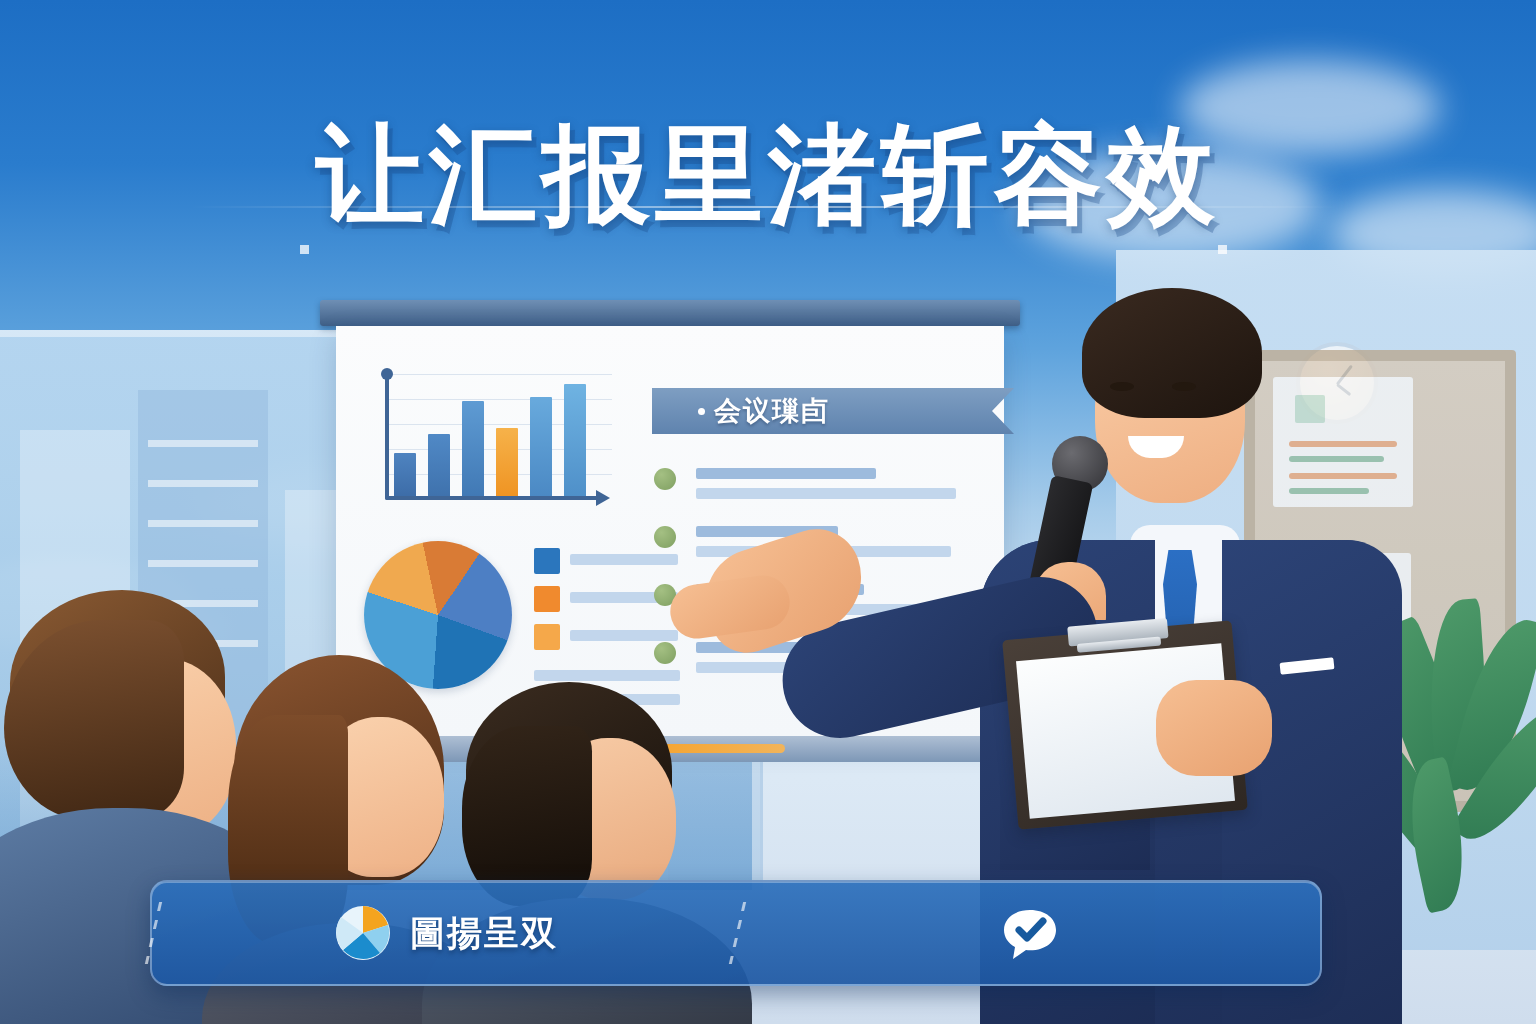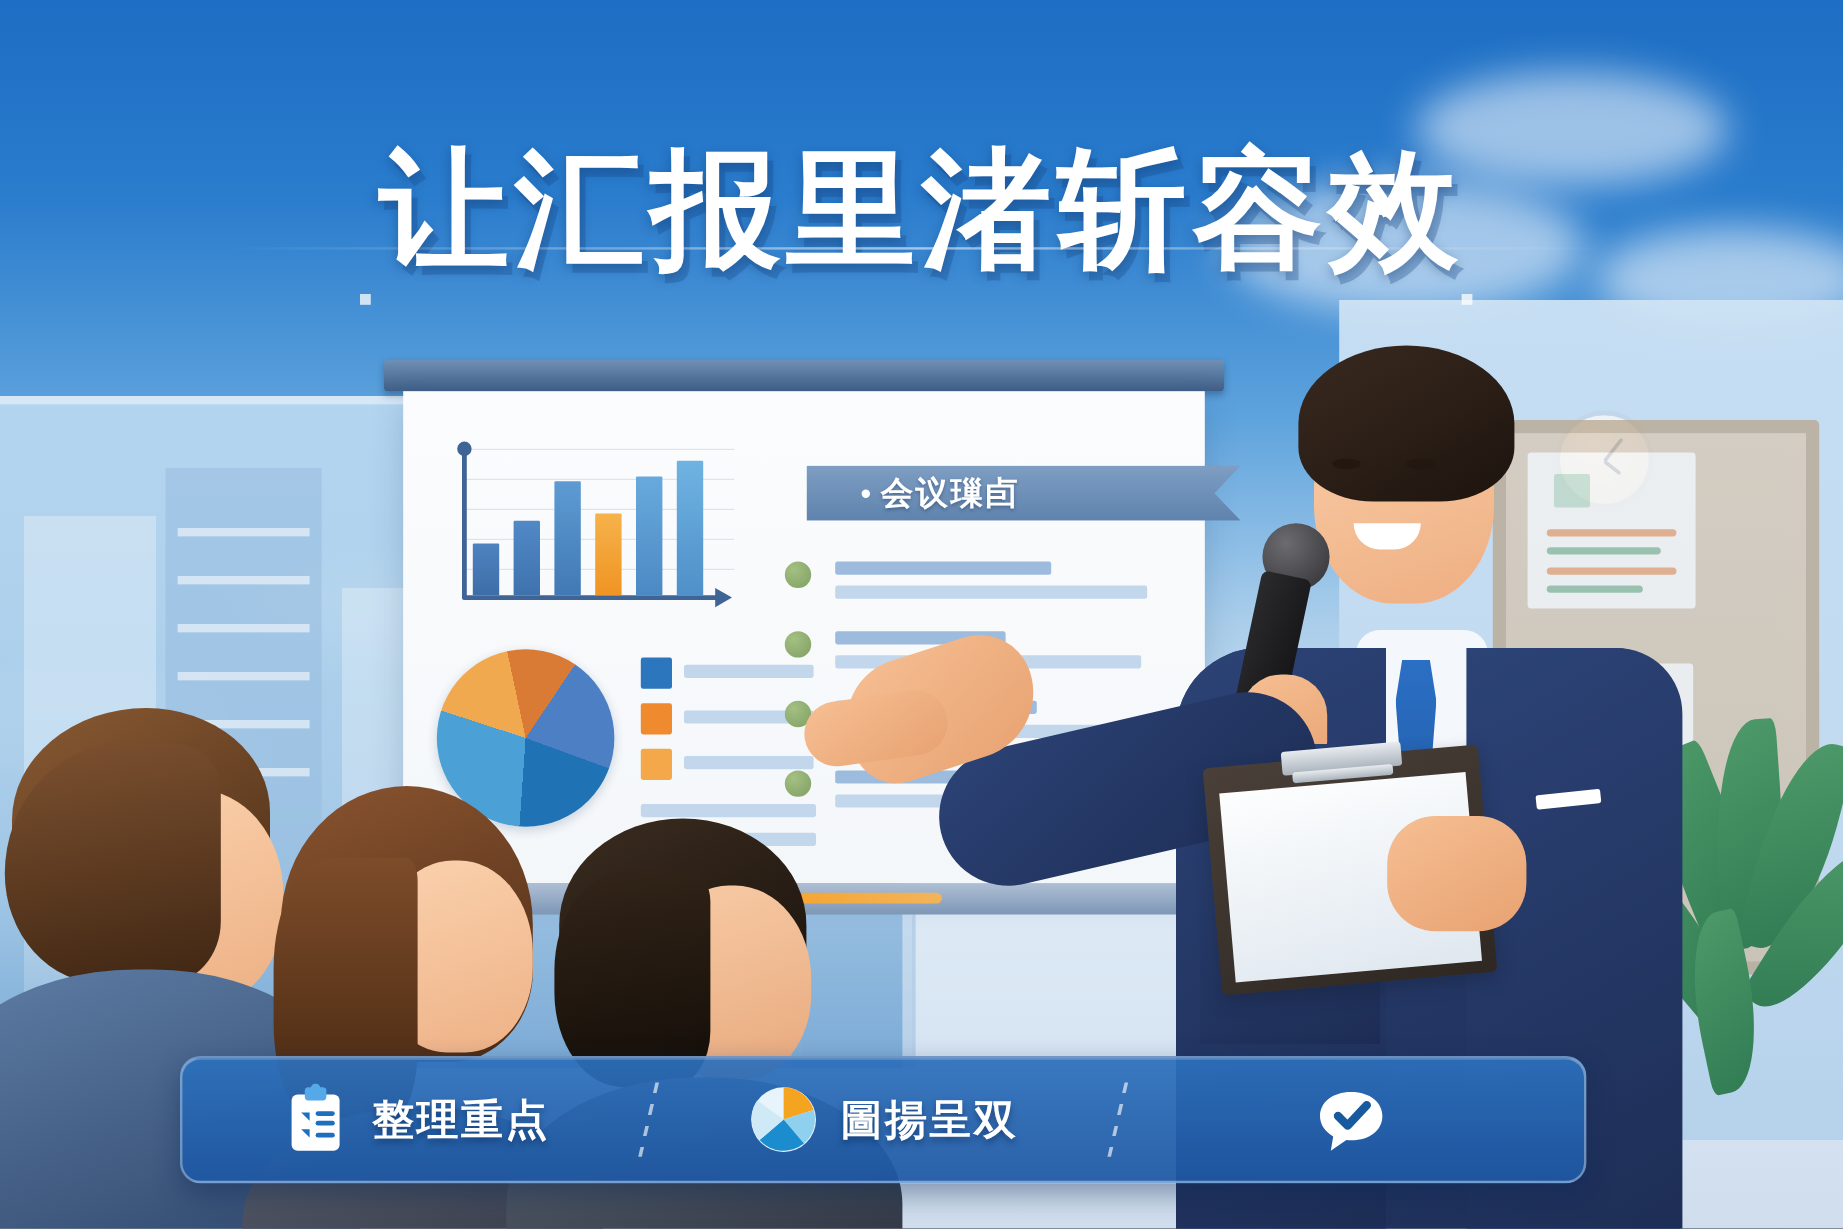--- a/index.html
+++ b/index.html
@@ -227,21 +227,21 @@
         <div class="legend-sw" style="left:0;top:0;background:#2b76bd;"></div>
         <div class="tbar lite" style="left:36px;top:6px;width:108px;"></div>
         <div class="legend-sw" style="left:0;top:38px;background:#f08a2e;"></div>
         <div class="tbar lite" style="left:36px;top:44px;width:108px;"></div>
         <div class="legend-sw" style="left:0;top:76px;background:#f5a84a;"></div>
         <div class="tbar lite" style="left:36px;top:82px;width:108px;"></div>
         <div class="tbar lite" style="left:0;top:122px;width:146px;"></div>
         <div class="tbar lite" style="left:0;top:146px;width:146px;"></div>
       </div>
 
-      <div class="slide-banner" style="left:336px;top:62px;width:290px;padding-left:46px;">
+      <div class="slide-banner" style="left:316px;top:62px;width:290px;padding-left:46px;">
         <span class="dot"></span>
         <span class="txt">会议璅卣</span>
       </div>
 
       <div style="position:absolute;left:318px;top:140px;width:330px;height:250px;">
         <div class="bullet-dot" style="left:0;top:2px;"></div>
         <div class="tbar" style="left:42px;top:2px;width:180px;"></div>
         <div class="tbar lite" style="left:42px;top:22px;width:260px;"></div>
 
         <div class="bullet-dot" style="left:0;top:60px;"></div>
@@ -328,35 +328,20 @@
          background:linear-gradient(160deg,#5a6270,#262c38);"></div>
   </div>
 
   <h1 class="title">让汇报里渚斩容效</h1>
   <div class="sub-rule" style="left:190px;top:206px;width:1150px;"></div>
   <div class="sub-tick" style="left:300px;"></div>
   <div class="sub-tick" style="left:1218px;"></div>
 
   <div class="badgebar">
 
-    <div class="badge">
-      <span class="bicon">
-        <svg viewBox="0 0 60 60" width="60" height="60">
-          <rect x="10" y="9" width="40" height="47" rx="5" fill="#ffffff"></rect>
-          <rect x="21" y="3" width="18" height="11" rx="3" fill="#56a9e8"></rect>
-          <circle cx="30" cy="4" r="4" fill="#56a9e8"></circle>
-          <path d="M18 24 l7 0 l0 7 z" fill="#1d6fc0"></path>
-          <path d="M18 38 l7 0 l0 7 z" fill="#1d6fc0"></path>
-          <rect x="30" y="23" width="16" height="4" rx="2" fill="#1d6fc0"></rect>
-          <rect x="30" y="31" width="16" height="4" rx="2" fill="#1d6fc0"></rect>
-          <rect x="30" y="41" width="16" height="4" rx="2" fill="#1d6fc0"></rect>
-        </svg>
-      </span>
-      <span class="lbl">整理重点</span>
-    </div>
 
     <div class="divider"></div>
 
     <div class="badge">
       <span class="bicon">
         <svg viewBox="0 0 60 60" width="60" height="60">
           <circle cx="30" cy="30" r="27" fill="#e8f4fb"></circle>
           <path d="M30 30 L30 3 A27 27 0 0 1 55 22 Z" fill="#f4a41f"></path>
           <path d="M30 30 L55 22 A27 27 0 0 1 47 50 Z" fill="#8fd0ef"></path>
           <path d="M30 30 L47 50 A27 27 0 0 1 10 47 Z" fill="#1b8ccd"></path>

